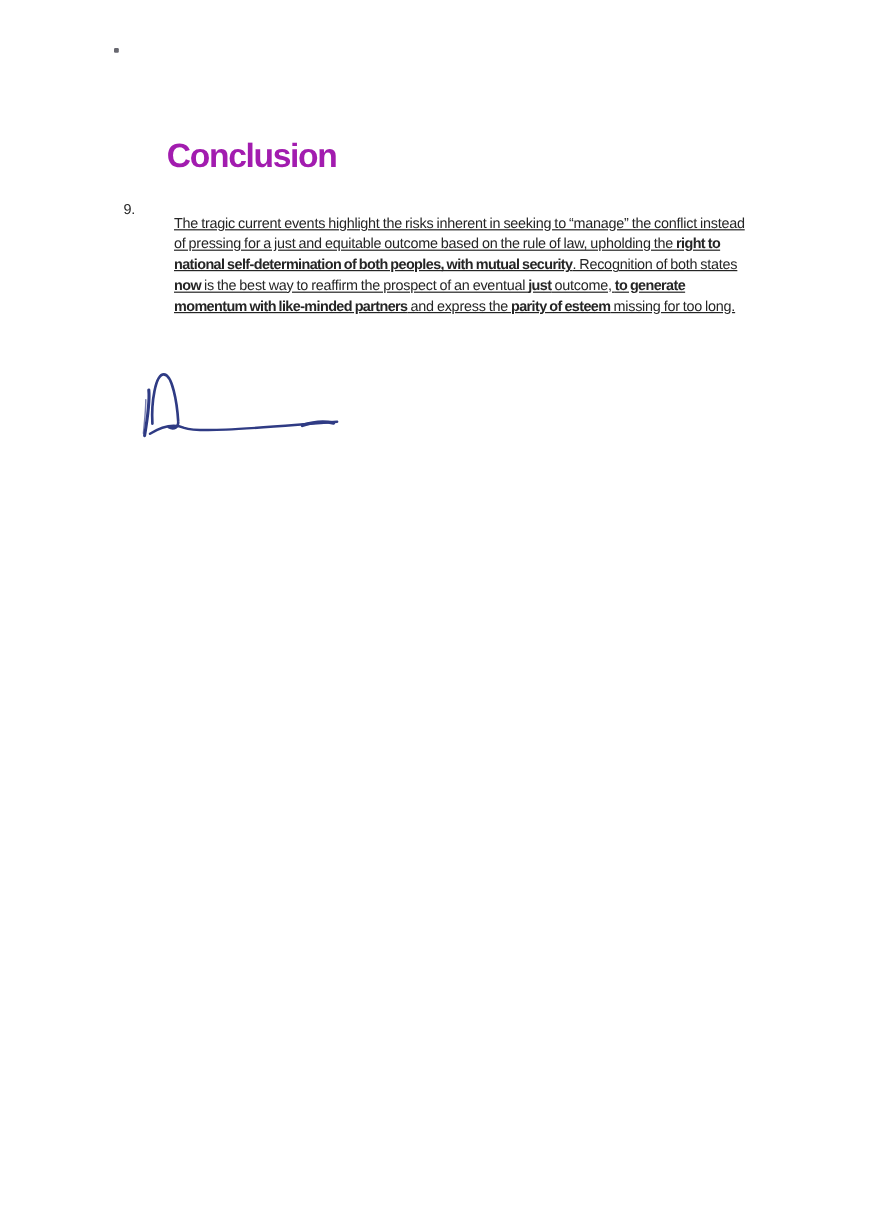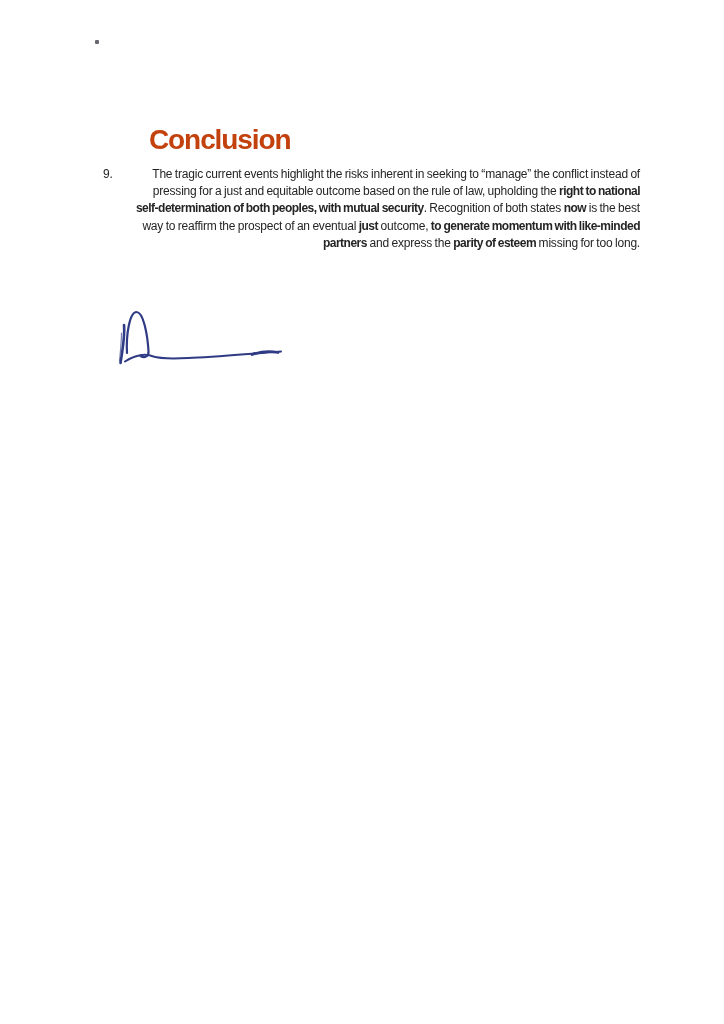--- a/index.html
+++ b/index.html
@@ -18,47 +18,48 @@
     width: 4px;
     height: 4px;
     border-radius: 1px;
     background: #4e4e57;
     opacity: 0.85;
   }
   .heading {
     position: absolute;
     left: 131px;
     top: 108px;
-    margin: 18px;
+    margin: 8px;
     font-size: 28px;
     font-weight: 700;
     letter-spacing: -1.1px;
     line-height: 1;
-    color: #c2410c;
+    color: #a21caf;
   }
   .para {
     position: absolute;
     left: 103px;
     top: 166px;
     width: 537px;
     display: flex;
     color: #252525;
     font-size: 12px;
     line-height: 17.2px;
     letter-spacing: -0.2px;
     word-spacing: -0.6px;
   }
   .num {
     flex: 0 0 30px;
     width: 30px;
   }
   .body-text {
-    margin: 0;
+    margin: 12px;
     flex: 1;
-    text-align: right;
+    text-align: left;
+    text-decoration: underline;
   }
   .body-text b {
     font-weight: 700;
     letter-spacing: -0.5px;
   }
   .signature {
     position: absolute;
     left: 105px;
     top: 303px;
     width: 190px;

